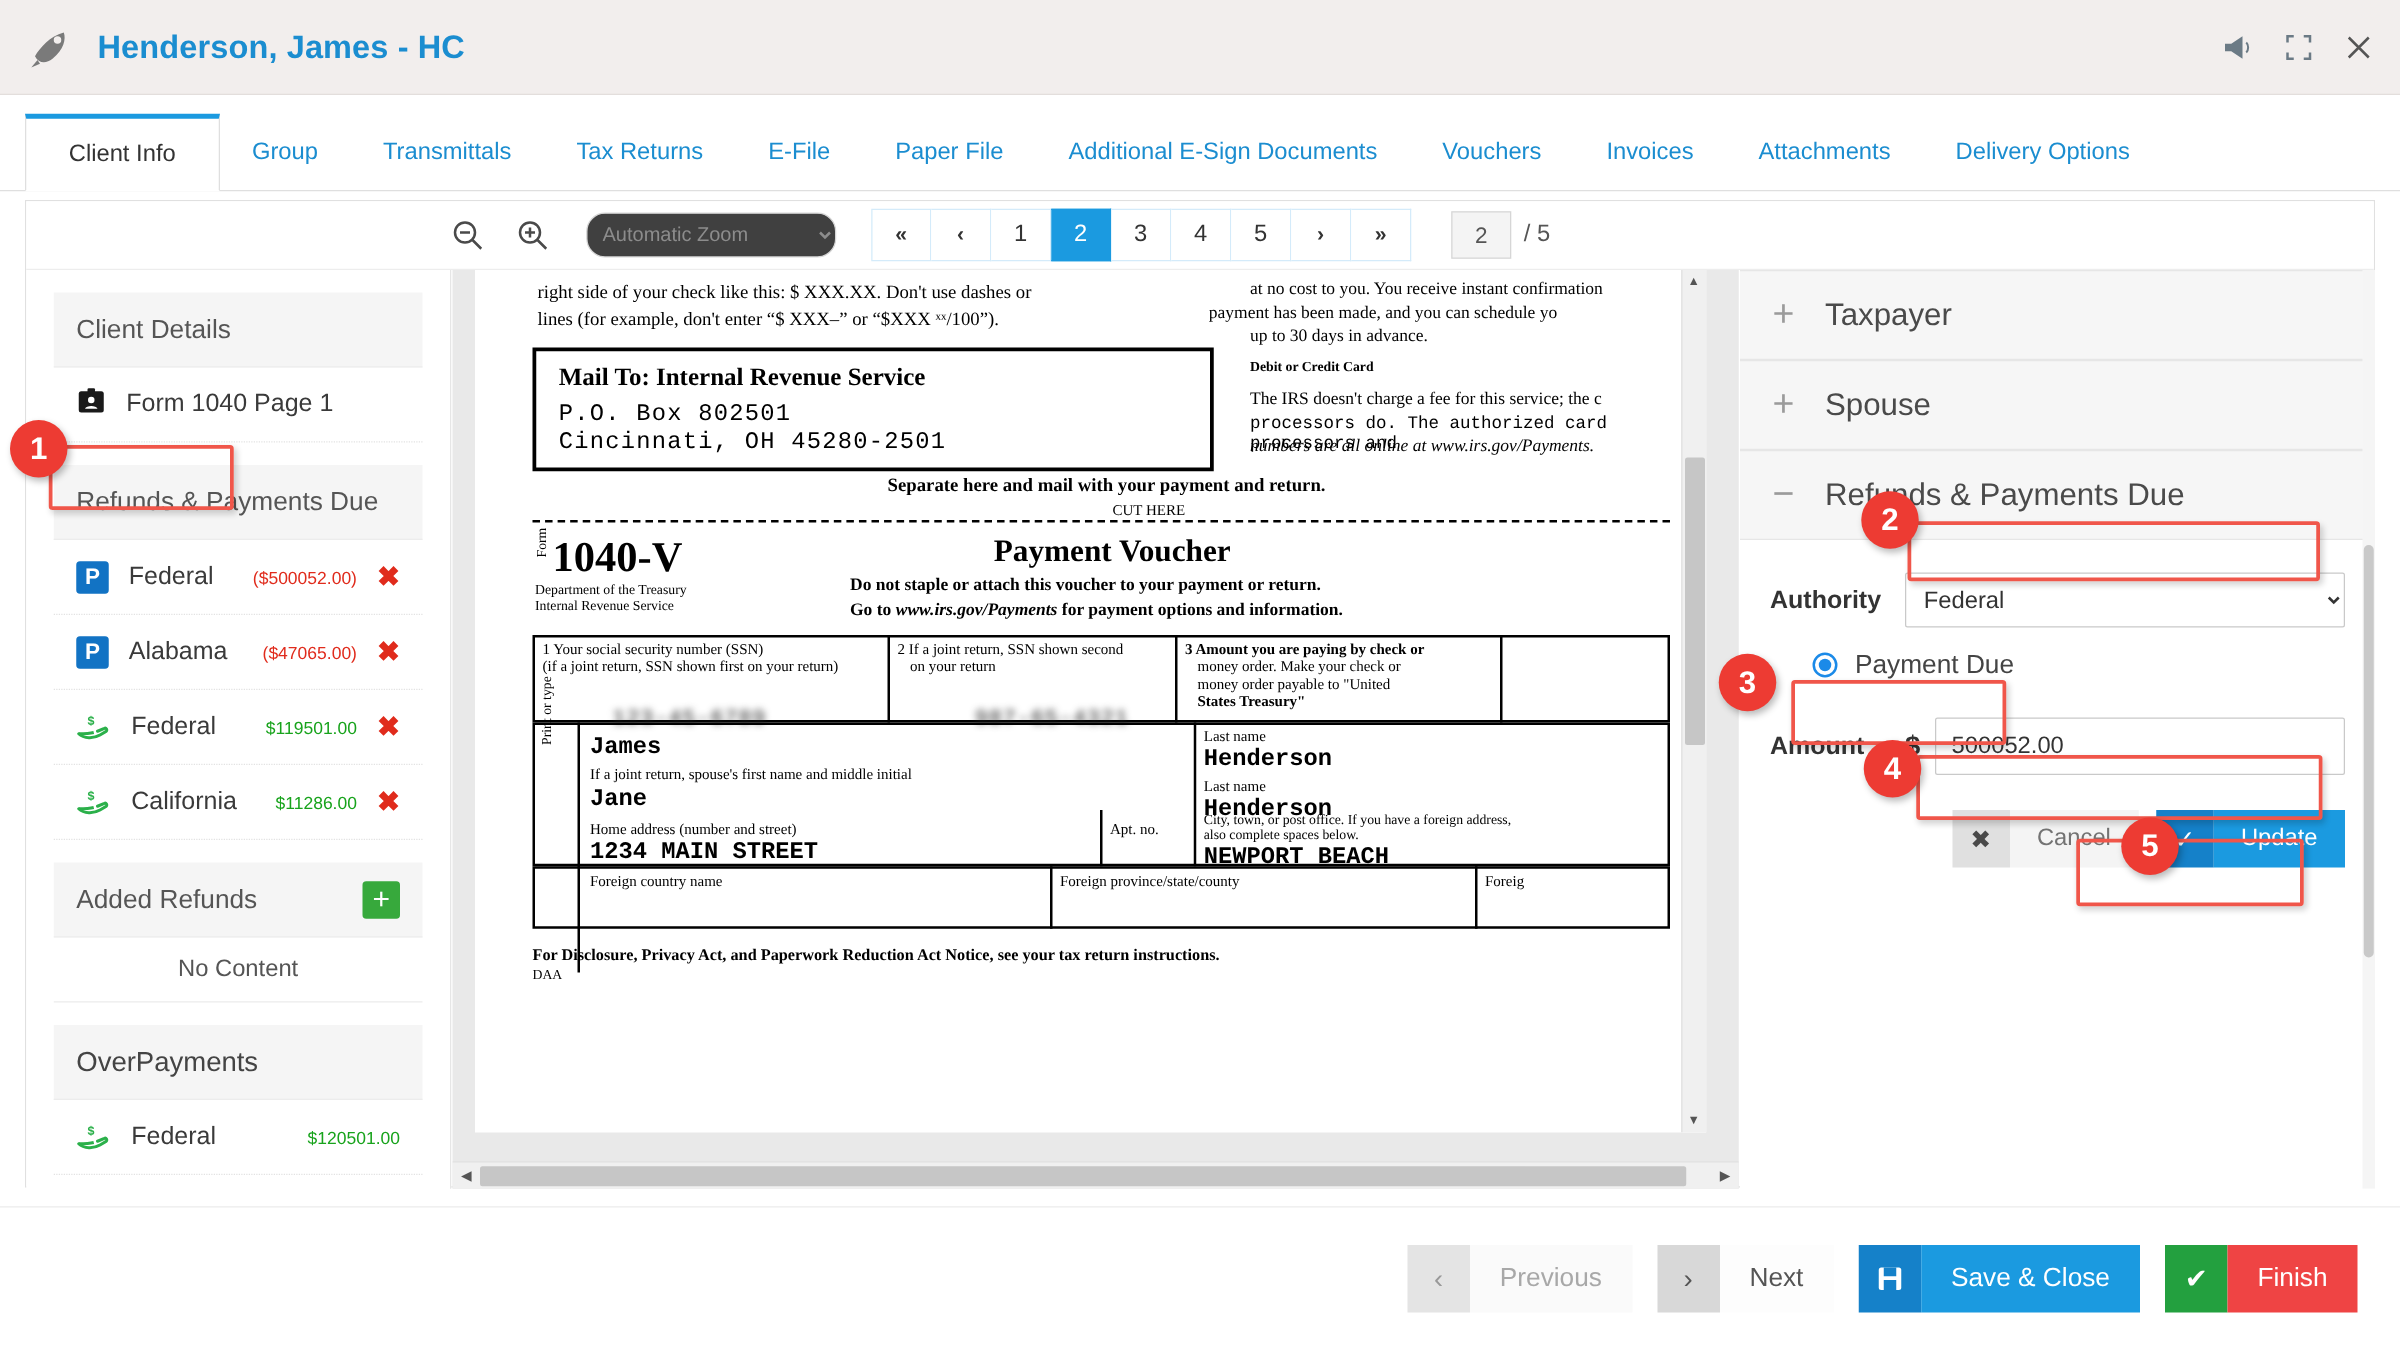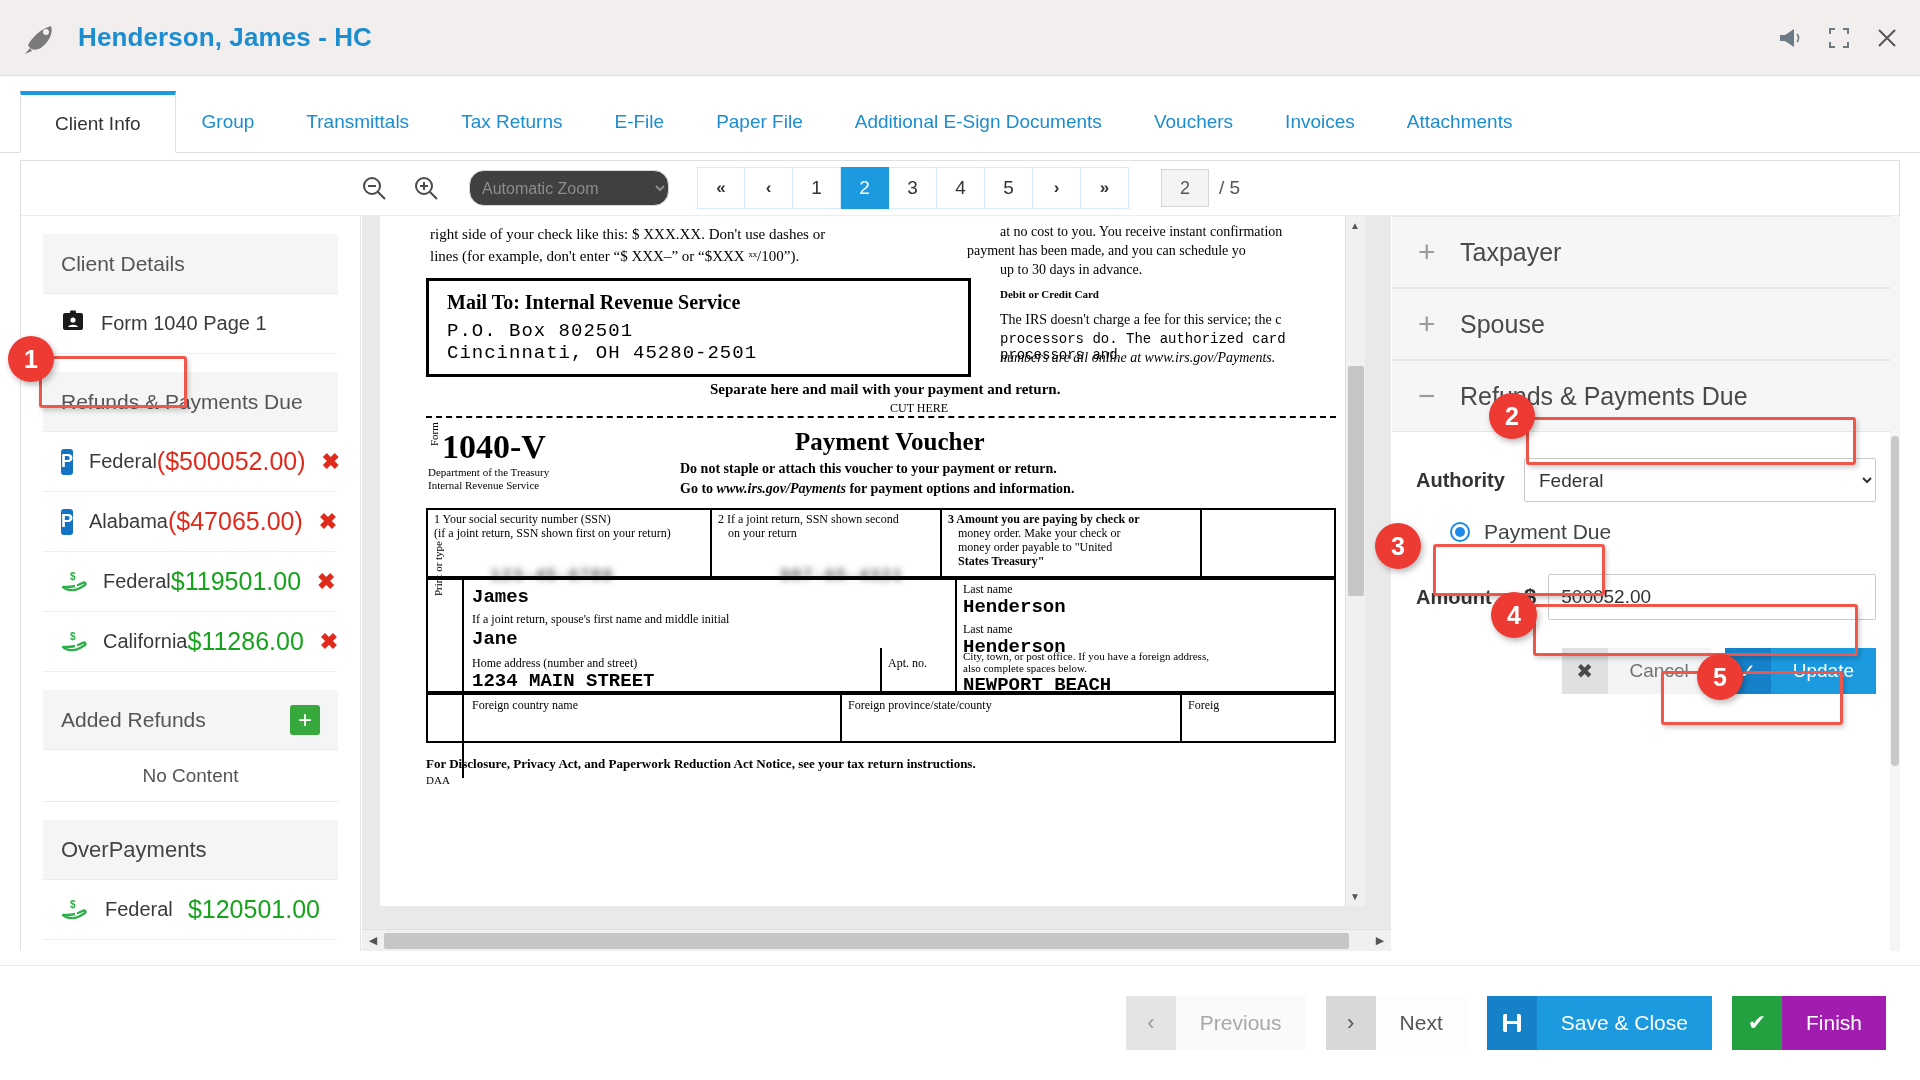--- a/index.html
+++ b/index.html
@@ -134,21 +134,21 @@
   .sb-head.big { font-size: 22px; color: #444; }
   .sb-row {
     height: 60px;
     display: flex; align-items: center;
     padding: 0 18px;
     border-bottom: 1px dotted #e2e2e2;
     font-size: 20px; color: #3a3a3a;
     position: relative;
   }
   .sb-row .lbl { margin-left: 16px; }
-  .sb-row .amt { margin-left: auto; font-size: 25px; }
+  .sb-row .amt { margin-left: auto; font-size: 14px; }
   .amt.neg { color: #e02b1c; }
   .amt.pos { color: #18a31c; }
   .sb-row .xmark {
     margin-left: 16px; color: #e02b1c; font-size: 22px;
     font-weight: bold; cursor: pointer;
   }
   .sb-empty {
     height: 52px; display: flex; align-items: center; justify-content: center;
     font-size: 19px; color: #555;
     border-bottom: 1px solid #ececec;
@@ -318,21 +318,21 @@
   .foot-btn .tx {
     padding: 0 24px; display:flex; align-items:center; font-size: 21px;
   }
   .foot-btn.ghost .ic { background: #e4e4e4; color: #999; }
   .foot-btn.ghost .tx { background: #fafafa; color: #a8a8a8; }
   .foot-btn.ghost2 .ic { background: #d8d8d8; color: #555; }
   .foot-btn.ghost2 .tx { background: #fdfdfd; color: #555; }
   .foot-btn.blue .ic { background: #1581c9; color:#fff; }
   .foot-btn.blue .tx { background: #1b9ae0; color:#fff; }
   .foot-btn.green .ic { background: #23a03f; color:#fff; }
-  .foot-btn.green .tx { background: #a21caf; color:#fff; }
+  .foot-btn.green .tx { background: #ef4444; color:#fff; }
 
   
   .anno-box {
     position: absolute; border: 3px solid #f0564a;
     border-radius: 3px; pointer-events: none;
     box-shadow: 2px 3px 5px rgba(0,0,0,.18);
   }
   .anno-badge {
     position: absolute; width: 46px; height: 46px;
     border-radius: 50%; background: #ed3b33; color: #fff;
@@ -383,20 +383,21 @@
     <div class="tab active">Client Info</div>
     <div class="tab">Group</div>
     <div class="tab">Transmittals</div>
     <div class="tab">Tax Returns</div>
     <div class="tab">E-File</div>
     <div class="tab">Paper File</div>
     <div class="tab">Additional E-Sign Documents</div>
     <div class="tab">Vouchers</div>
     <div class="tab">Invoices</div>
     <div class="tab">Attachments</div>
+    <div class="tab">Delivery Options</div>
   </div>
 
   <div class="body-wrap">
 
     <div class="pdf-toolbar">
       <div class="zoom-btns">
         <span class="zoom-btn">
           <svg width="26" height="26" viewBox="0 0 26 26">
               <circle cx="11" cy="11" r="8" stroke="#4a4a4a" stroke-width="2" fill="none"></circle>
               <path d="M7 11h8M17 17l7 7" stroke="#4a4a4a" stroke-width="2"></path>

